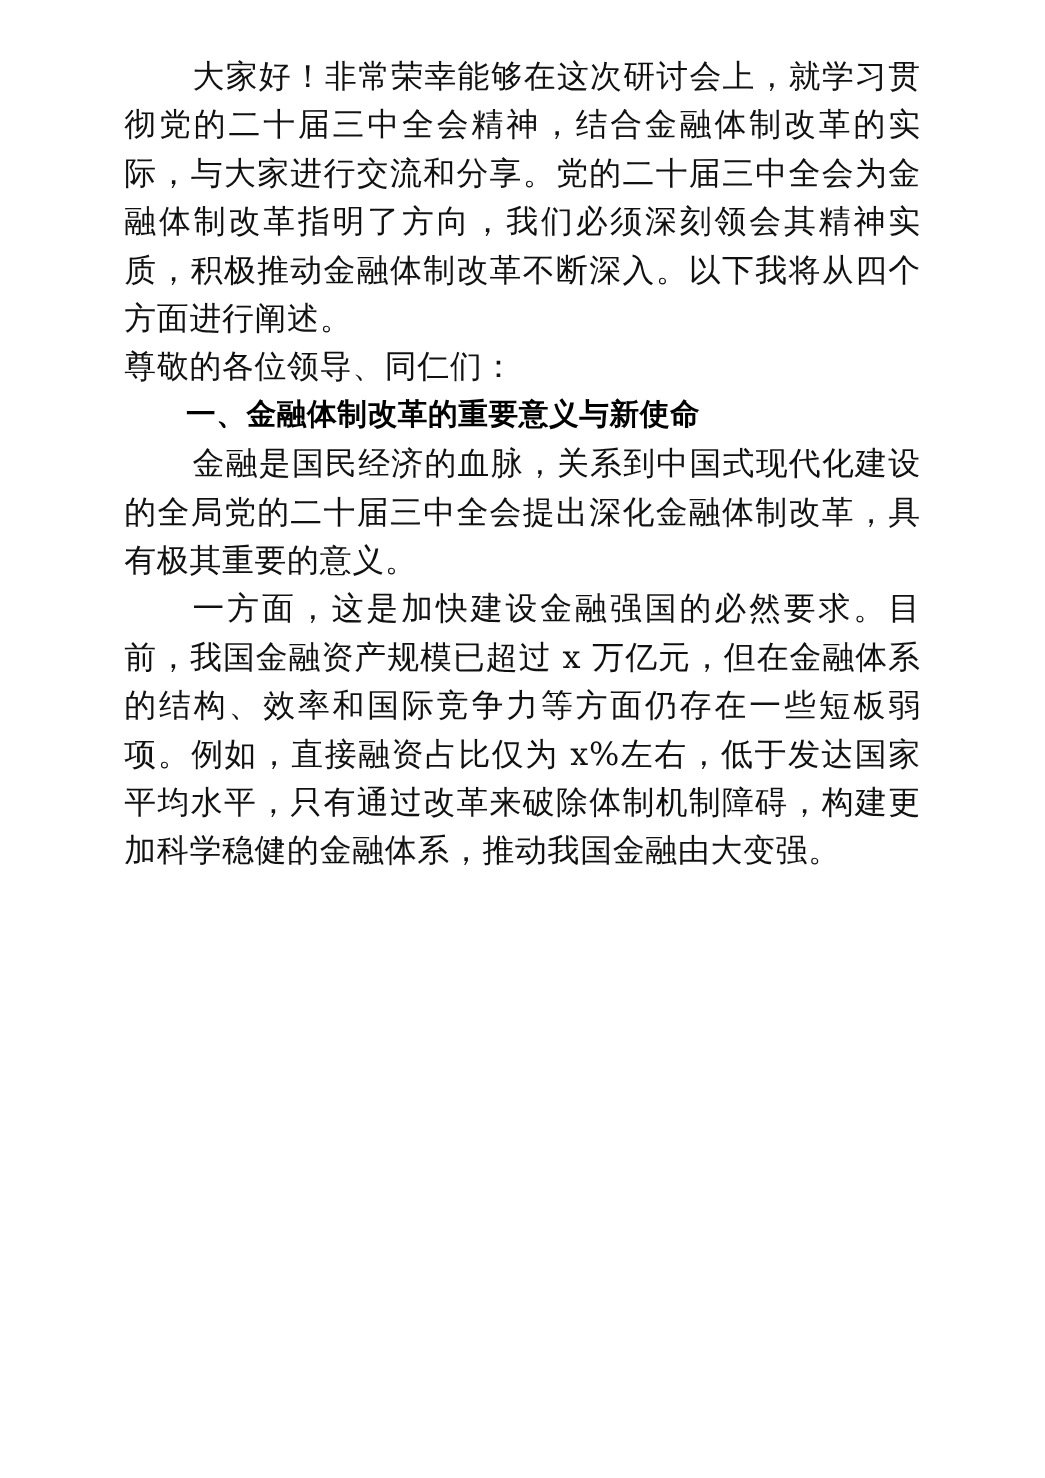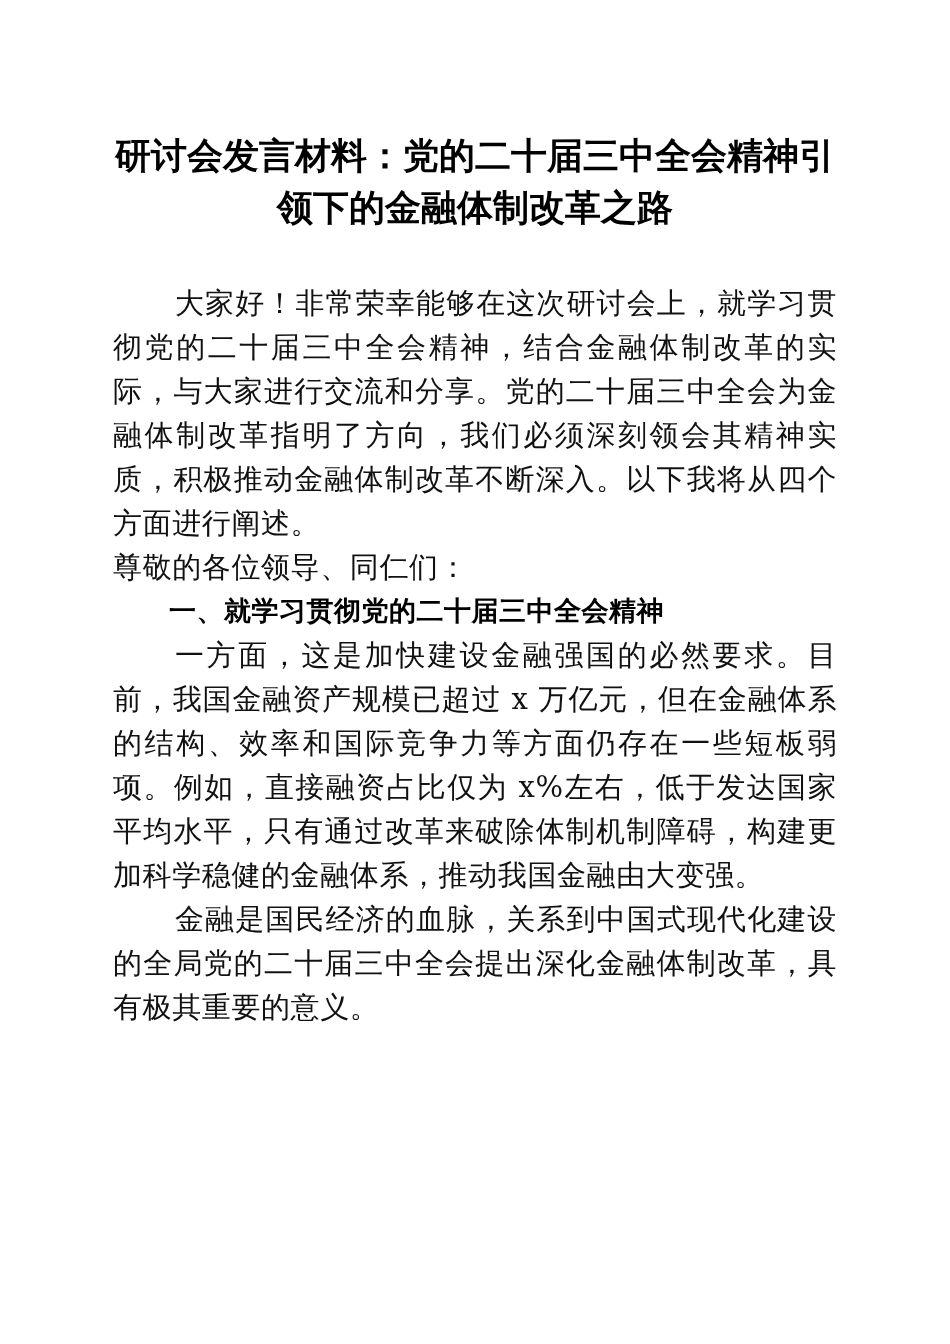--- a/index.html
+++ b/index.html
@@ -66,33 +66,29 @@
     text-indent: 56px;
     letter-spacing: 0.5px;
   }
 </style>
 </head>
 <body>
 
 <div class="page">
   <div class="content">
 
-    <h1 class="doc-title">
-      <span>研讨会发言材料：党的二十届三中全会精神引</span><br>
-      <span>领下的金融体制改革之路</span>
-    </h1>
 
     <div class="body-block">
 
       <p class="para indent">大家好！非常荣幸能够在这次研讨会上，就学习贯彻党的二十届三中全会精神，结合金融体制改革的实际，与大家进行交流和分享。党的二十届三中全会为金融体制改革指明了方向，我们必须深刻领会其精神实质，积极推动金融体制改革不断深入。以下我将从四个方面进行阐述。</p>
 
       <p class="para">尊敬的各位领导、同仁们：</p>
 
-      <p class="section-heading">一、就学习贯彻党的二十届三中全会精神</p>
+      <p class="section-heading">一、金融体制改革的重要意义与新使命</p>
+
+      <p class="para indent">金融是国民经济的血脉，关系到中国式现代化建设的全局党的二十届三中全会提出深化金融体制改革，具有极其重要的意义。</p>
 
       <p class="para indent">一方面，这是加快建设金融强国的必然要求。目前，我国金融资产规模已超过 x 万亿元，但在金融体系的结构、效率和国际竞争力等方面仍存在一些短板弱项。例如，直接融资占比仅为 x%左右，低于发达国家平均水平，只有通过改革来破除体制机制障碍，构建更加科学稳健的金融体系，推动我国金融由大变强。</p>
-
-      <p class="para indent">金融是国民经济的血脉，关系到中国式现代化建设的全局党的二十届三中全会提出深化金融体制改革，具有极其重要的意义。</p>
 
 
     </div>
   </div>
 </div>
 
 </body></html>

